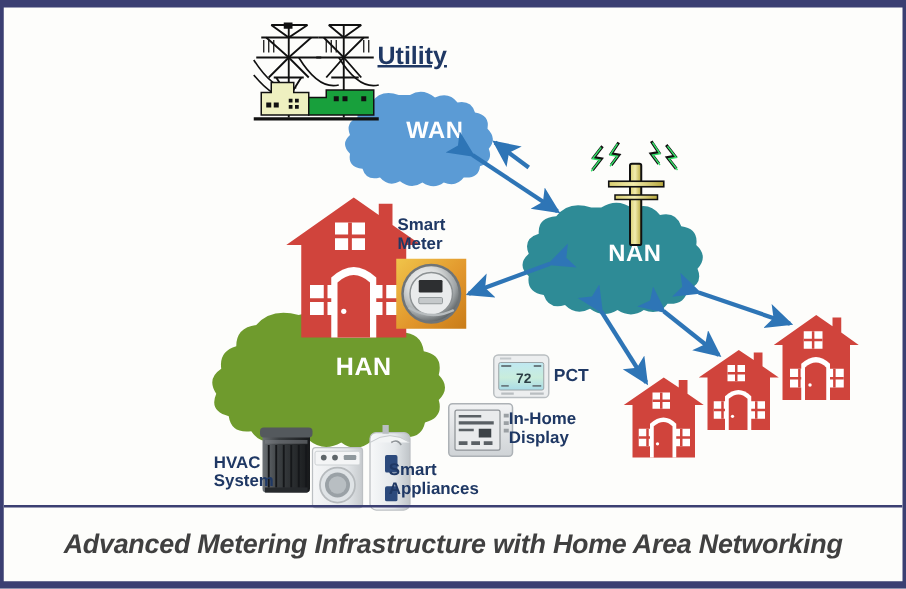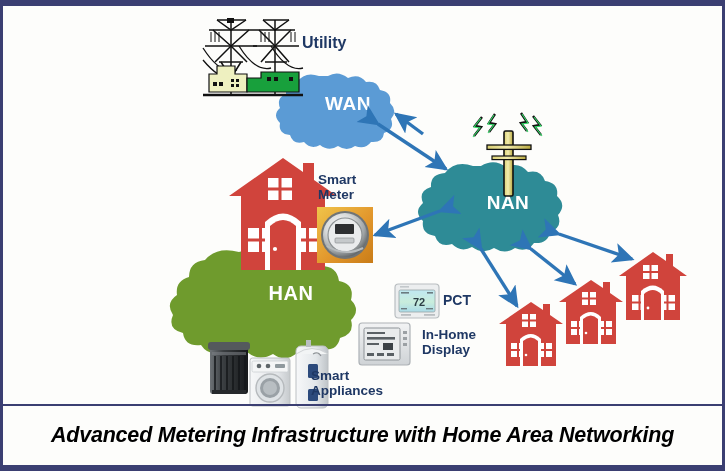--- a/index.html
+++ b/index.html
@@ -13,21 +13,21 @@
     border-bottom:6px solid #3b3f72;
     overflow:hidden;
   }
   #canvas{position:absolute;left:0;top:0;width:719px;height:459px;}
   .lbl{position:absolute;font-weight:bold;color:#1f3864;line-height:1.12;white-space:pre-line;}
   .cloudtxt{position:absolute;font-weight:bold;color:#ffffff;letter-spacing:.5px;}
   #divider{position:absolute;left:0;top:398px;width:719px;height:2px;background:#3b3f72;}
   #caption{
     position:absolute;left:0;top:404px;width:719px;height:50px;
     display:flex;align-items:center;justify-content:center;
-    font-style:italic;font-weight:bold;font-size:21.5px;color:#000000;
+    font-style:italic;font-weight:bold;font-size:21.5px;color:#404040;
     font-family:"Liberation Sans",sans-serif;letter-spacing:-.2px;
   }
   svg{display:block;overflow:visible;}
 </style>
 </head>
 <body>
 
 <div id="frame">
 
   <svg id="canvas" viewBox="0 0 719 459">
@@ -337,30 +337,32 @@
         <path d="M647.5,259 L647.5,273 M640,266 L655,266"></path>
         <path d="M636.5,289 L636.5,304 M629,296.5 L644,296.5"></path>
         <path d="M664.5,289 L664.5,304 M657,296.5 L672,296.5"></path>
       </g>
       <path fill="#ffffff" d="M638,314 L638,285 q12,-11 23,0 L661,314 Z"></path>
       <path fill="#d0443c" d="M641,314 L641,288 q9,-8 17,0 L658,314 Z"></path>
       <circle cx="645" cy="302" r="1.4" fill="#ffffff"></circle>
     </g>
   </svg>
 
-  <div class="lbl" style="left:299px;top:28px;font-size:16px;">Utility</div>
+  <div class="lbl" style="left:299px;top:28px;font-size:20px;text-decoration:underline;">Utility</div>
 
   <div class="lbl" style="left:315px;top:166px;font-size:13.5px;">Smart
 Meter</div>
 
   <div class="lbl" style="left:440px;top:287px;font-size:14px;text-align:right;">PCT</div>
 
-  <div class="lbl" style="left:419px;top:321px;font-size:13.5px;">In-Home
+  <div class="lbl" style="left:404px;top:321px;font-size:13.5px;">In-Home
 Display</div>
 
+  <div class="lbl" style="left:168px;top:356px;font-size:13.5px;">HVAC
+System</div>
 
   <div class="lbl" style="left:308px;top:362px;font-size:13.5px;">Smart
 Appliances</div>
 
   <div id="divider"></div>
 
   <div id="caption">Advanced Metering Infrastructure with Home Area Networking</div>
 
 </div>
 

